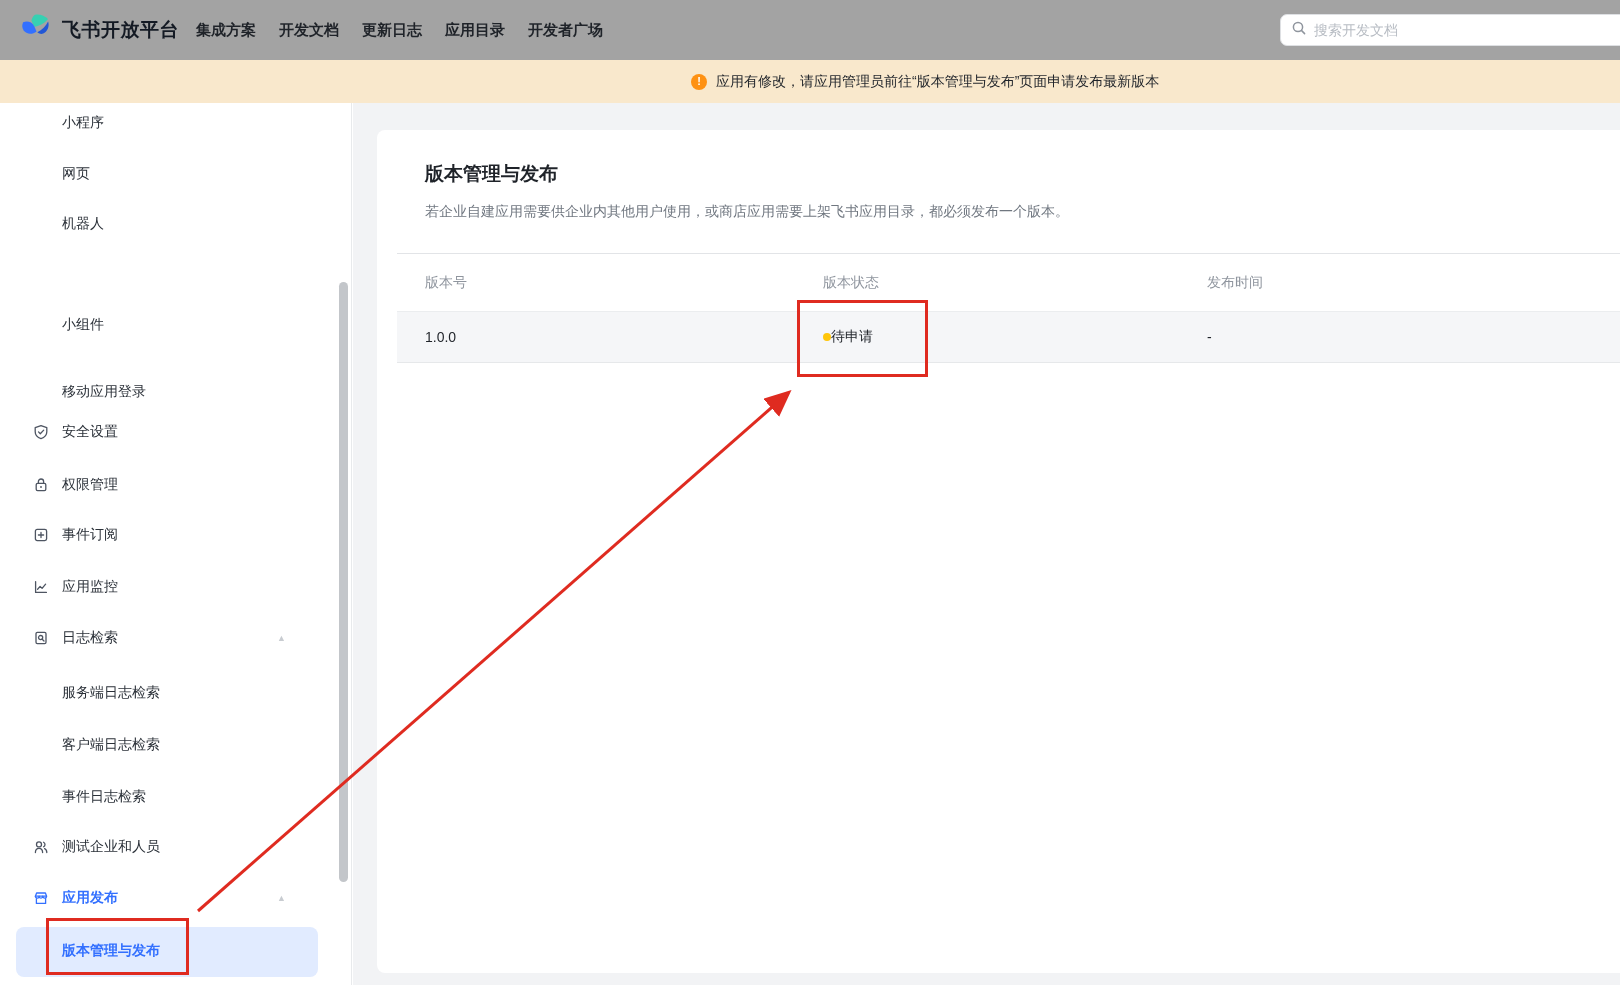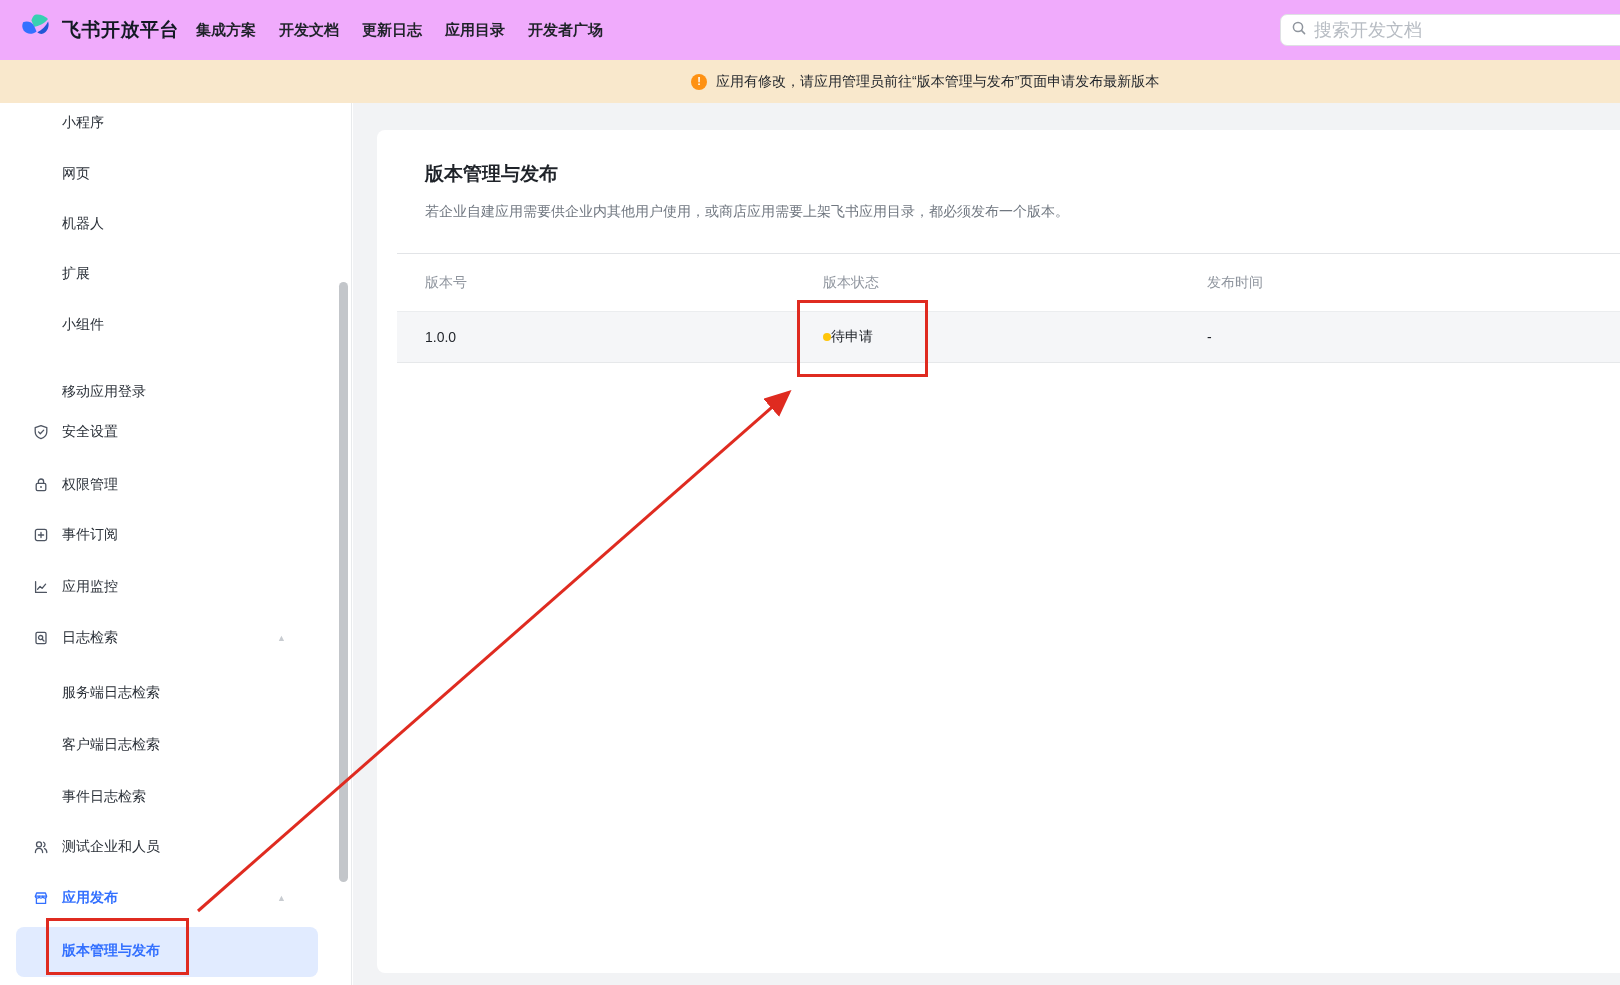--- a/index.html
+++ b/index.html
@@ -1,27 +1,27 @@
 <!DOCTYPE html>
 <html><head>
 <meta charset="utf-8">
 <style>
   * { margin:0; padding:0; box-sizing:border-box; }
   html,body { width:1620px; height:985px; overflow:hidden; }
   body { font-family:"Liberation Sans","DejaVu Sans",sans-serif; color:#1f2329; background:#fff; }
   .screen { position:relative; width:1620px; height:985px; overflow:hidden; }
 
   
-  .topnav { position:absolute; left:0; top:0; width:1620px; height:60px; background:#f0abfc; display:flex; align-items:center; }
+  .topnav { position:absolute; left:0; top:0; width:1620px; height:60px; background:#a3a3a3; display:flex; align-items:center; }
   .logo { position:absolute; left:20px; top:0; height:60px; display:flex; align-items:center; gap:10px; }
   .logo-text { font-size:19px; font-weight:800; letter-spacing:0.5px; color:#141a24; }
   .nav-menu { position:absolute; left:196px; top:0; height:60px; display:flex; align-items:center; gap:23px; }
   .nav-item { font-size:15px; font-weight:700; color:#1f2329; cursor:pointer; white-space:nowrap; }
   .search-box { position:absolute; left:1280px; top:14px; width:380px; height:32px; border:1px solid #dee0e3; border-radius:7px; display:flex; align-items:center; padding:0 10px; gap:7px; background:#fff; }
-  .search-box input { border:none; outline:none; font-size:18px; color:#1f2329; width:280px; background:transparent; }
+  .search-box input { border:none; outline:none; font-size:14px; color:#1f2329; width:280px; background:transparent; }
   .search-box input::placeholder { color:#b7bcc3; }
 
   
   .banner { position:absolute; left:0; top:60px; width:1620px; height:43px; background:#f9e8cc; }
   .banner-inner { position:absolute; left:691px; top:0; height:43px; display:flex; align-items:center; gap:9px; }
   .warn-circle { width:16px; height:16px; border-radius:50%; background:#fe9113; color:#fff; font-size:11px; font-weight:800; display:flex; align-items:center; justify-content:center; line-height:1; }
   .banner-text { font-size:14px; color:#1f2329; white-space:nowrap; }
 
   
   .sidebar { position:absolute; left:0; top:103px; width:352px; height:882px; background:#fff; border-right:1px solid #e8eaec; }
@@ -99,23 +99,20 @@
 
   <div class="sidebar" id="sidebar">
       <div class="side-item" style="top: -5px;">
         <span class="side-label">小程序</span>
       </div>
       <div class="side-item" style="top: 46px;">
         <span class="side-label">网页</span>
       </div>
       <div class="side-item" style="top: 96px;">
         <span class="side-label">机器人</span>
-      </div>
-      <div class="side-item" style="top: 146px;">
-        <span class="side-label">扩展</span>
       </div>
       <div class="side-item" style="top: 197px;">
         <span class="side-label">小组件</span>
       </div>
       <div class="side-item" style="top: 264px;">
         <span class="side-label">移动应用登录</span>
       </div>
       <div class="side-item" style="top: 304px;">
         <span class="side-icon"><svg width="16" height="16" viewBox="0 0 16 16" fill="none" stroke="#4e5562" stroke-width="1.3" stroke-linecap="round" stroke-linejoin="round">
             <path d="M8 1.6 L13.8 3.6 V7.8 C13.8 11.3 11.4 13.6 8 14.6 C4.6 13.6 2.2 11.3 2.2 7.8 V3.6 Z"></path>

